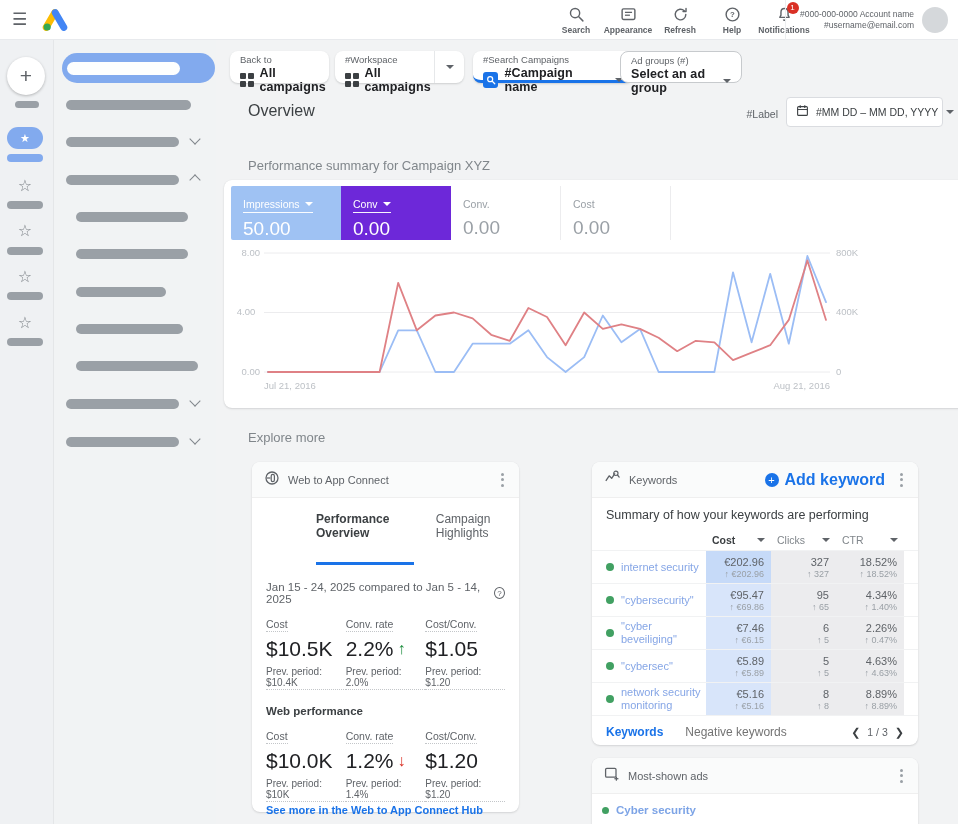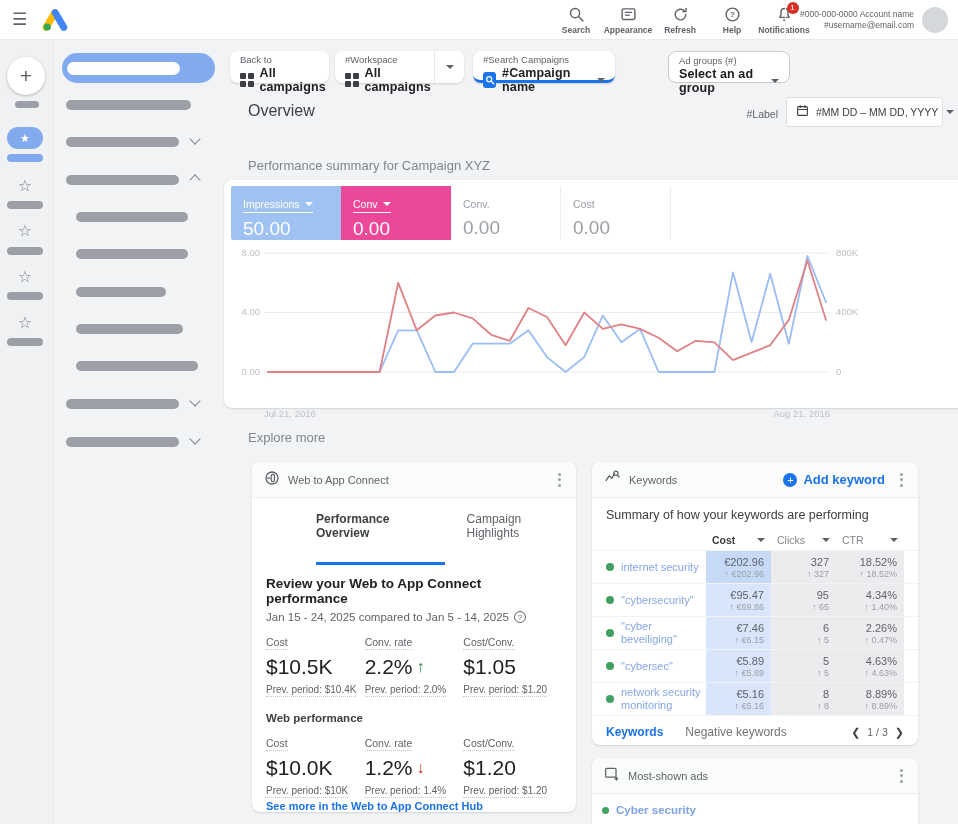--- a/index.html
+++ b/index.html
@@ -58,31 +58,31 @@
   .section-title { position:absolute; font-size:13px; color:#80868b; }
 
   .card { position:absolute; background:#fff; border-radius:8px; box-shadow:0 1px 2px rgba(60,64,67,.16),0 0 1px rgba(60,64,67,.1); }
 
   
   .scorecards { position:absolute; left:7px; top:6px; display:flex; }
   .sc { width:110px; height:54px; padding:8px 12px; }
   .sc .sc-label { font-size:10.5px; display:inline-flex; align-items:center; gap:5px; }
   .sc .sc-value { font-size:19px; margin-top:5px; }
   .sc.blue { background:#9fc2f3; border-radius:2px 0 0 2px; color:#fff; }
-  .sc.red  { background:#ec4899; color:#fff; }
+  .sc.red  { background:#6d28d9; color:#fff; }
   .sc.blue .sc-label, .sc.red .sc-label { border-bottom:1px solid rgba(255,255,255,.95); padding-bottom:2px; }
   .sc.plain { color:#9aa0a6; border-right:1px solid #ececee; }
   .sc.plain .sc-value { color:#9aa0a6; }
   .caret-w { border-top-color:#fff; }
   .dots { display:flex; flex-direction:column; gap:2.5px; align-items:center; cursor:pointer; padding:3px; }
   .dots i { width:3px; height:3px; background:#9aa0a6; border-radius:50%; }
 
   
   .ax { position:absolute; font-size:9.5px; color:#bdc1c6; }
-  .chart-dates { position:absolute; left:40px; width:566px; top:200px; display:flex; justify-content:space-between; font-size:9.5px; color:#bdc1c6;margin-top:28px; }
+  .chart-dates { position:absolute; left:40px; width:566px; top:200px; display:flex; justify-content:space-between; font-size:9.5px; color:#bdc1c6; }
 
   
   .card-head { height:36px; background:#fafbfb; border-bottom:1px solid #efefef; border-radius:8px 8px 0 0; display:flex; align-items:center; padding:0 12px; }
   .card-head .ttl { font-size:11px; color:#5f6368; margin-left:8px; flex:0 0 auto; }
   .spacer { flex:1; }
 
   .tabs { display:flex; gap:22px; padding:14px 0 0 64px; border-bottom:1px solid #fff; }
   .tab { font-size:12px; color:#5f6368; padding-bottom:22px; cursor:pointer; }
   .tab.active { color:#3c4043; font-weight:bold; border-bottom:3px solid #1a73e8; }
 
@@ -97,21 +97,21 @@
   .m-label { font-size:10.5px; color:#5f6368; display:inline-block; }
   .m-value { font-size:21px; color:#202124; margin-top:5px; display:flex; align-items:center; gap:4px; }
   .m-prev { font-size:10px; color:#5f6368; margin-top:5px; display:inline-block; }
   .tr-up { color:#1e8e3e; font-size:16px; }
   .tr-down { color:#d93025; font-size:16px; }
   .w2a-link { font-size:11px; color:#1a73e8; font-weight:bold; margin-top:2px; cursor:pointer; }
 
   
   .add-kw { display:flex; align-items:center; gap:6px; cursor:pointer; margin-right:12px; }
   .add-kw .plus-circ { width:14px; height:14px; border-radius:50%; background:#1a73e8; color:#fff; font-size:11px; display:flex; align-items:center; justify-content:center; }
-  .add-kw .txt { font-size:13px; color:#1a73e8; font-weight:bold; }
+  .add-kw .txt { font-size:16px; color:#1a73e8; font-weight:bold; }
   .kw-summary { font-size:12.5px; color:#3c4043; padding:10px 14px 0 14px; }
   .kw-grid { display:grid; grid-template-columns:104px 65px 65px 68px; padding:0 10px; }
   .kw-headrow { margin-top:8px; }
   .kw-head { font-size:10.5px; color:#80868b; display:flex; align-items:center; justify-content:space-between; padding:4px 6px; }
   .kw-head.first { color:#3c4043; font-weight:bold; }
   .kw-row { border-top:1px solid #f1f2f3; }
   .kw-cell { display:flex; align-items:center; padding:0 4px; min-height:32px; }
   .kw-dot { width:8px; height:8px; border-radius:50%; background:#41a062; margin-right:7px; flex:0 0 auto; }
   .kw-text { font-size:11px; color:#86a6e6; line-height:13px; }
   .val-cell { display:flex; flex-direction:column; align-items:flex-end; justify-content:center; padding:3px 7px; }
@@ -268,35 +268,35 @@
           <i></i>
           <i></i>
         </span>
       <span class="label">All campaigns</span>
     </div>
     <div class="chip-split">
         <span class="caret"></span>
       </div>
   </div>
 
-  <div class="chip chip-campaign" style="left:257px; width:142px;">
+  <div class="chip chip-campaign" style="left:257px; width:160px;">
     <div class="eyebrow">#Search Campaigns</div>
     <div class="row">
       <span class="sq-icon">
         <svg width="10" height="10" viewBox="0 0 24 24">
             <circle cx="10" cy="10" r="6" fill="none" stroke="#fff" stroke-width="3"></circle>
             <line x1="15" y1="15" x2="21" y2="21" stroke="#fff" stroke-width="3" stroke-linecap="round"></line>
           </svg>
       </span>
       <span class="label">#Campaign name</span>
       <span class="caret" style="margin-left:9px;"></span>
     </div>
   </div>
 
-  <div class="chip chip-outline" style="left:404px; width:122px;margin-left:48px;">
+  <div class="chip chip-outline" style="left:404px; width:122px;">
     <div class="eyebrow">Ad groups (#)</div>
     <div class="row">
       <span class="label" style="font-weight:bold;">Select an ad group</span>
       <span class="caret" style="margin-left:8px;"></span>
     </div>
   </div>
 
   <div class="page-title">Overview</div>
   <div class="label-filter">#Label</div>
   <div class="date-btn">
@@ -339,21 +339,21 @@
         <div class="sc-value">0.00</div>
       </div>
     </div>
     <div class="dots" style="position:absolute; right:20px; top:14px;">
         <i></i>
         <i></i>
         <i></i>
       </div>
 
     <div class="ax" style="left:8px;  top:67px;  width:28px; text-align:right;">8.00</div>
-    <div class="ax" style="left:8px;  top:126px; width:28px; text-align:right;">4.00</div>
+    <div class="ax" style="left:8px;  top:126px; width:28px; text-align:center;">4.00</div>
     <div class="ax" style="left:8px;  top:186px; width:28px; text-align:right;">0.00</div>
     <div class="ax" style="left:612px; top:67px;">800K</div>
     <div class="ax" style="left:612px; top:126px;">400K</div>
     <div class="ax" style="left:612px; top:186px;">0</div>
 
     <svg id="perf-chart-svg" width="566" height="128" style="position:absolute; left:40px; top:70px;">
         <line x1="0" x2="566" y1="122" y2="122" stroke="#ececee" stroke-width="1"></line>
         <line x1="0" x2="566" y1="62.5" y2="62.5" stroke="#ececee" stroke-width="1"></line>
         <line x1="0" x2="566" y1="3" y2="3" stroke="#ececee" stroke-width="1"></line>
         <polyline points="4.0,122.0 22.6,122.0 41.2,122.0 59.8,122.0 78.4,122.0 97.0,122.0 115.6,122.0 134.2,80.3 152.8,80.3 171.4,122.0 190.0,122.0 208.6,93.7 227.2,93.7 245.8,93.7 264.4,80.3 283.0,107.1 301.6,122.0 320.2,107.1 338.8,65.5 357.4,92.3 376.0,78.9 394.6,122.0 413.2,122.0 431.8,122.0 450.4,122.0 469.0,22.3 487.6,92.3 506.2,23.8 524.8,93.7 543.4,6.0 562.0,52.1" fill="none" stroke="#9bbdf5" stroke-width="1.8" stroke-linejoin="round" stroke-linecap="round"></polyline>
@@ -361,21 +361,21 @@
       </svg>
 
     <div class="chart-dates">
       <span>Jul 21, 2016</span>
       <span>Aug 21, 2016</span>
     </div>
   </div>
 
   <div class="section-title" style="left:32px; top:390px;">Explore more</div>
 
-  <div class="card" style="left:36px; top:422px; width:324px; height:350px;">
+  <div class="card" style="left:36px; top:422px; width:267px; height:350px;">
     <div class="card-head">
       <span>
         <svg width="16" height="16" viewBox="0 0 20 20">
             <circle cx="10" cy="10" r="7.5" fill="none" stroke="#5f6368" stroke-width="1.6"></circle>
             <rect x="9" y="5.5" width="4" height="9" rx="2" fill="none" stroke="#5f6368" stroke-width="1.5"></rect>
             <line x1="3.5" y1="10" x2="8" y2="10" stroke="#5f6368" stroke-width="1.5"></line>
           </svg>
       </span>
       <span class="ttl">Web to App Connect</span>
       <span class="spacer"></span>
@@ -383,21 +383,20 @@
           <i></i>
           <i></i>
           <i></i>
         </span>
     </div>
     <div class="tabs">
       <span class="tab active">Performance Overview</span>
       <span class="tab">Campaign Highlights</span>
     </div>
     <div class="w2a-body">
-      <div class="w2a-heading">Review your Web to App Connect performance</div>
       <div class="w2a-period">
         <span>Jan 15 - 24, 2025 compared to Jan 5 - 14, 2025</span>
         <span class="qmark">?</span>
       </div>
 
       <div class="metrics">
         <div class="metric">
           <span class="m-label du">Cost</span>
           <div class="m-value">
               <span>$10.5K</span>

